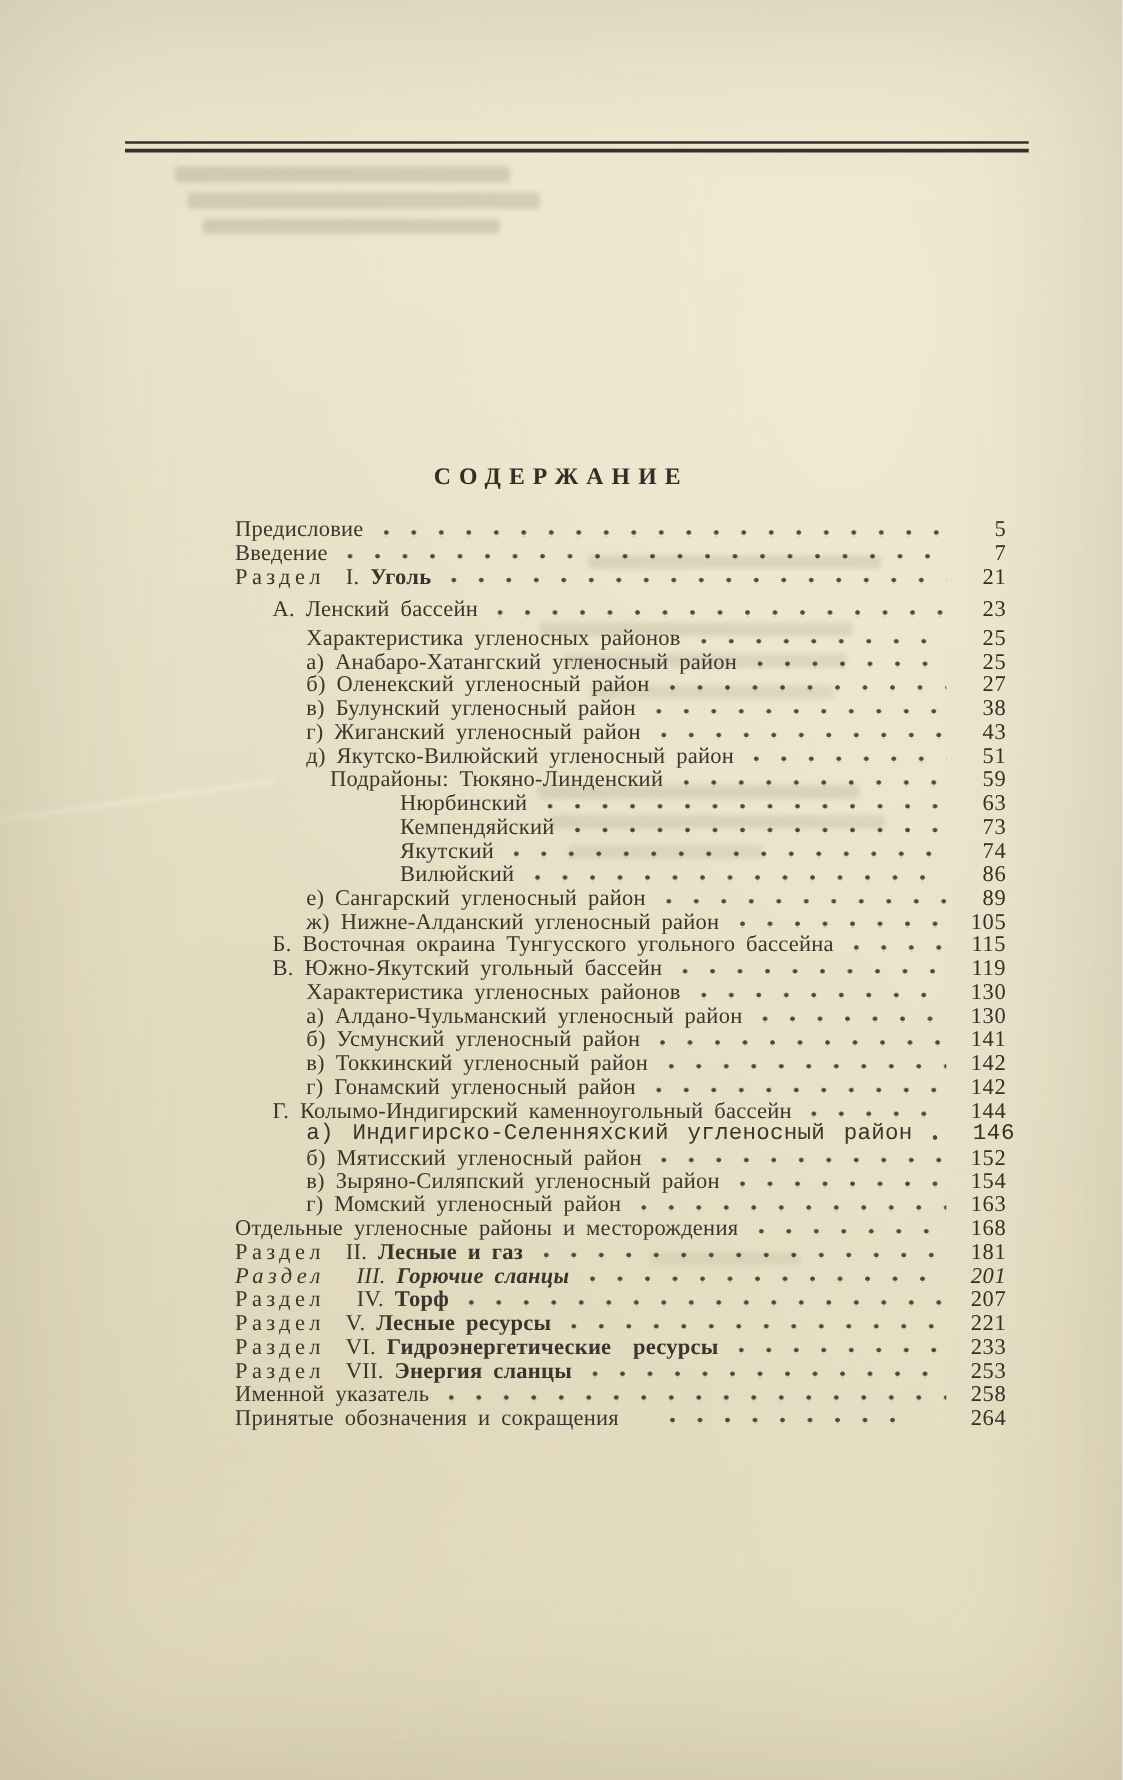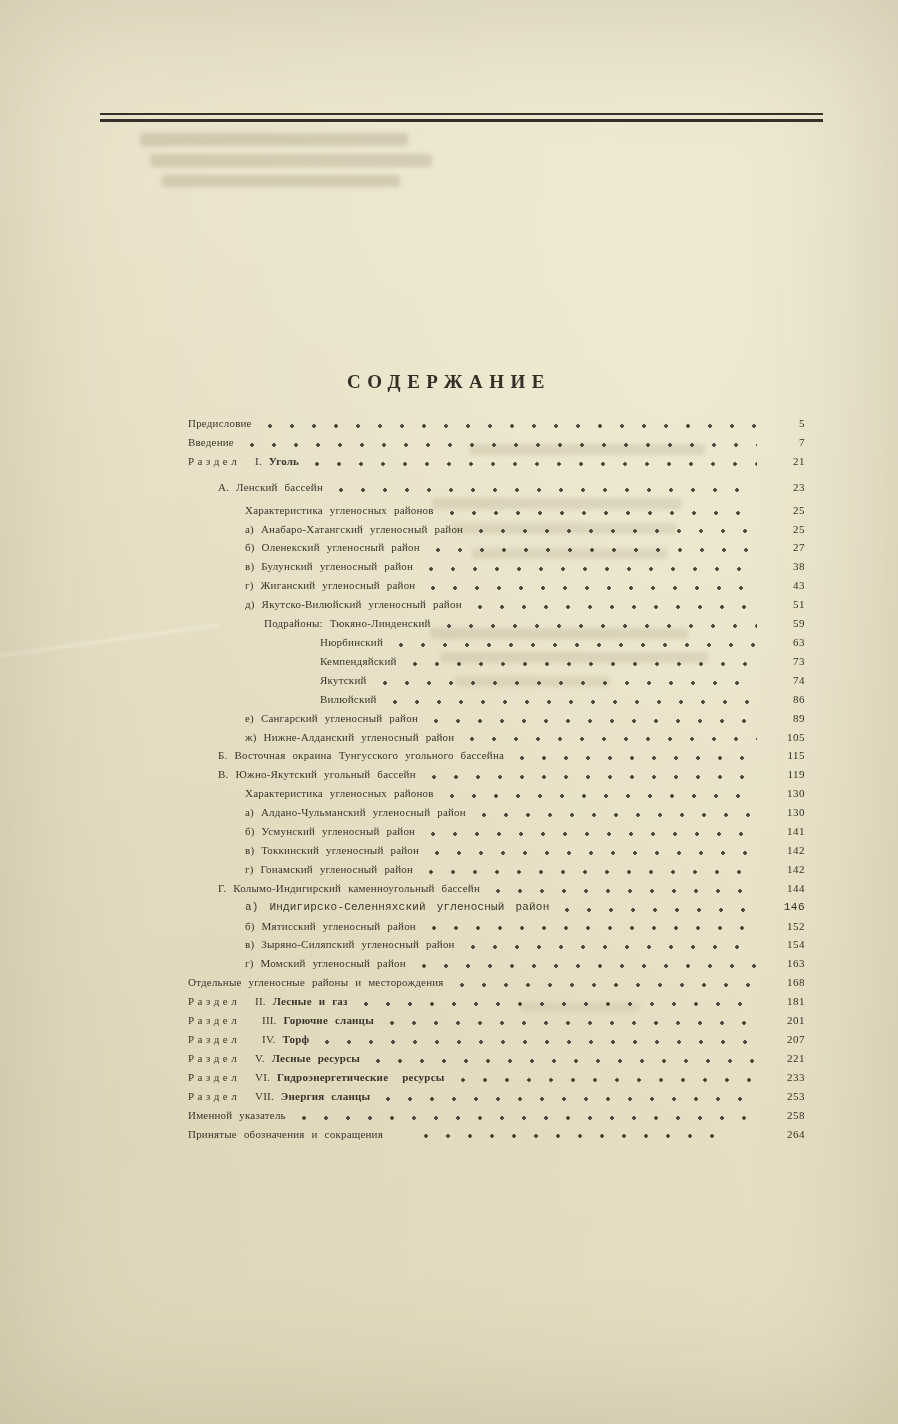--- a/index.html
+++ b/index.html
@@ -21,21 +21,21 @@
   
   .ghost{position:absolute;background:rgba(110,100,72,.20);filter:blur(2.2px);
     border-radius:3px;transform:scaleX(-1);}
   
   .crease{position:absolute;left:-10px;top:640px;width:230px;height:2px;
     background:rgba(255,255,245,.45);filter:blur(1.5px);transform:rotate(-8deg);}
   
   .title{position:absolute;top:371px;left:0;width:898px;text-align:center;
     font-size:19px;font-weight:700;letter-spacing:6.5px;color:#332f27;}
   
-  .toc{position:absolute;left:188px;top:414px;width:617px;font-size:11px;}
+  .toc{position:absolute;left:188px;top:414px;width:617px;font-size:18px;}
   .row{display:flex;align-items:baseline;line-height:18.9px;}
   .row.gap-lg{margin-top:7px;}
   .row.gap-sm{margin-top:4px;}
   .lbl{white-space:pre;word-spacing:4px;letter-spacing:.2px;}
   .lbl .spaced{letter-spacing:3.5px;margin-right:8px;}
   .lbl .bold{font-weight:700;}
   .dots{flex:1;align-self:stretch;margin:0 12px 0 16px;min-width:18px;
     background-image:radial-gradient(circle at 2px 2px, rgba(56,51,42,.88) 1.55px, transparent 2.1px);
     background-size:22px 5px;background-repeat:repeat-x;
     background-position:left calc(100% - 4px);}
@@ -212,21 +212,21 @@
     <div class="row" style="padding-left: 0px;">
       <span class="lbl"><span>Отдельные угленосные районы и месторождения</span></span>
       <span class="dots"></span>
       <span class="pg">168</span>
     </div>
     <div class="row" style="padding-left: 0px;">
       <span class="lbl"><span class="spaced">Раздел</span><span> II. </span><span class="bold">Лесные и газ</span></span>
       <span class="dots"></span>
       <span class="pg">181</span>
     </div>
-    <div class="row" style="padding-left: 0px;">
+    <div class="row" style="padding-left: 0px; font-style: italic;">
       <span class="lbl"><span class="spaced">Раздел</span><span>  III. </span><span class="bold">Горючие сланцы</span></span>
       <span class="dots"></span>
       <span class="pg">201</span>
     </div>
     <div class="row" style="padding-left: 0px;">
       <span class="lbl"><span class="spaced">Раздел</span><span>  IV. </span><span class="bold">Торф</span></span>
       <span class="dots"></span>
       <span class="pg">207</span>
     </div>
     <div class="row" style="padding-left: 0px;">

